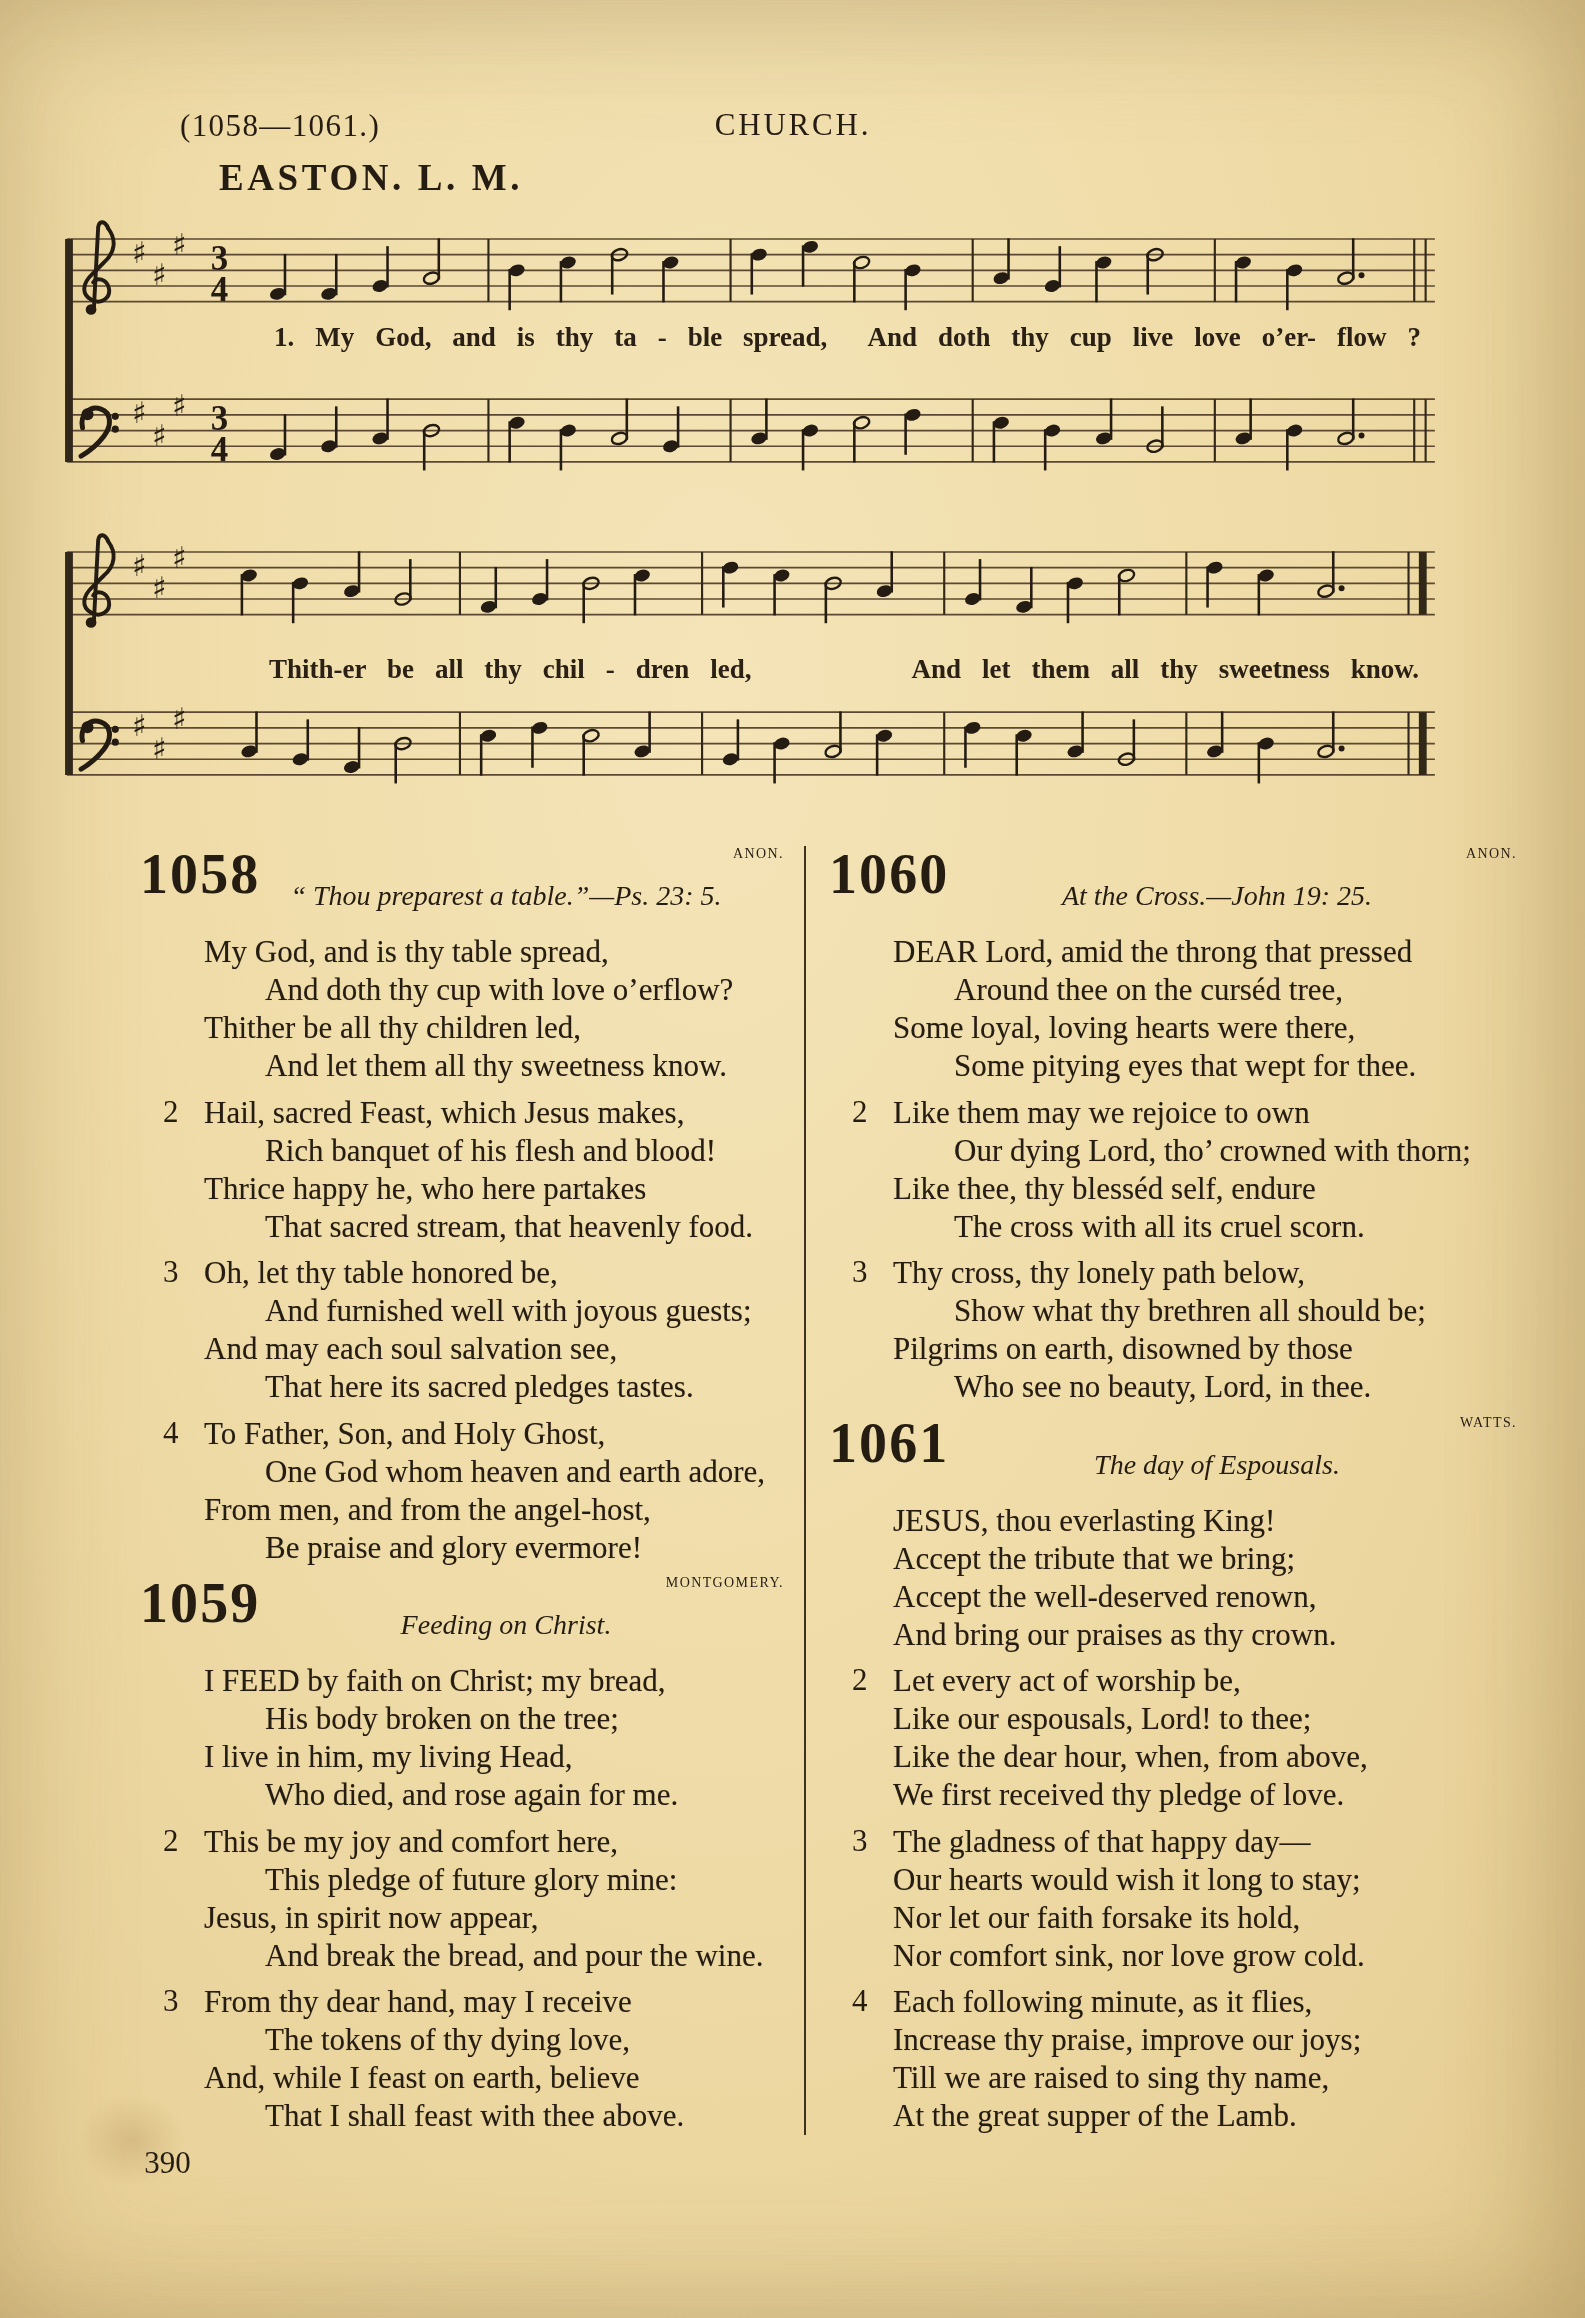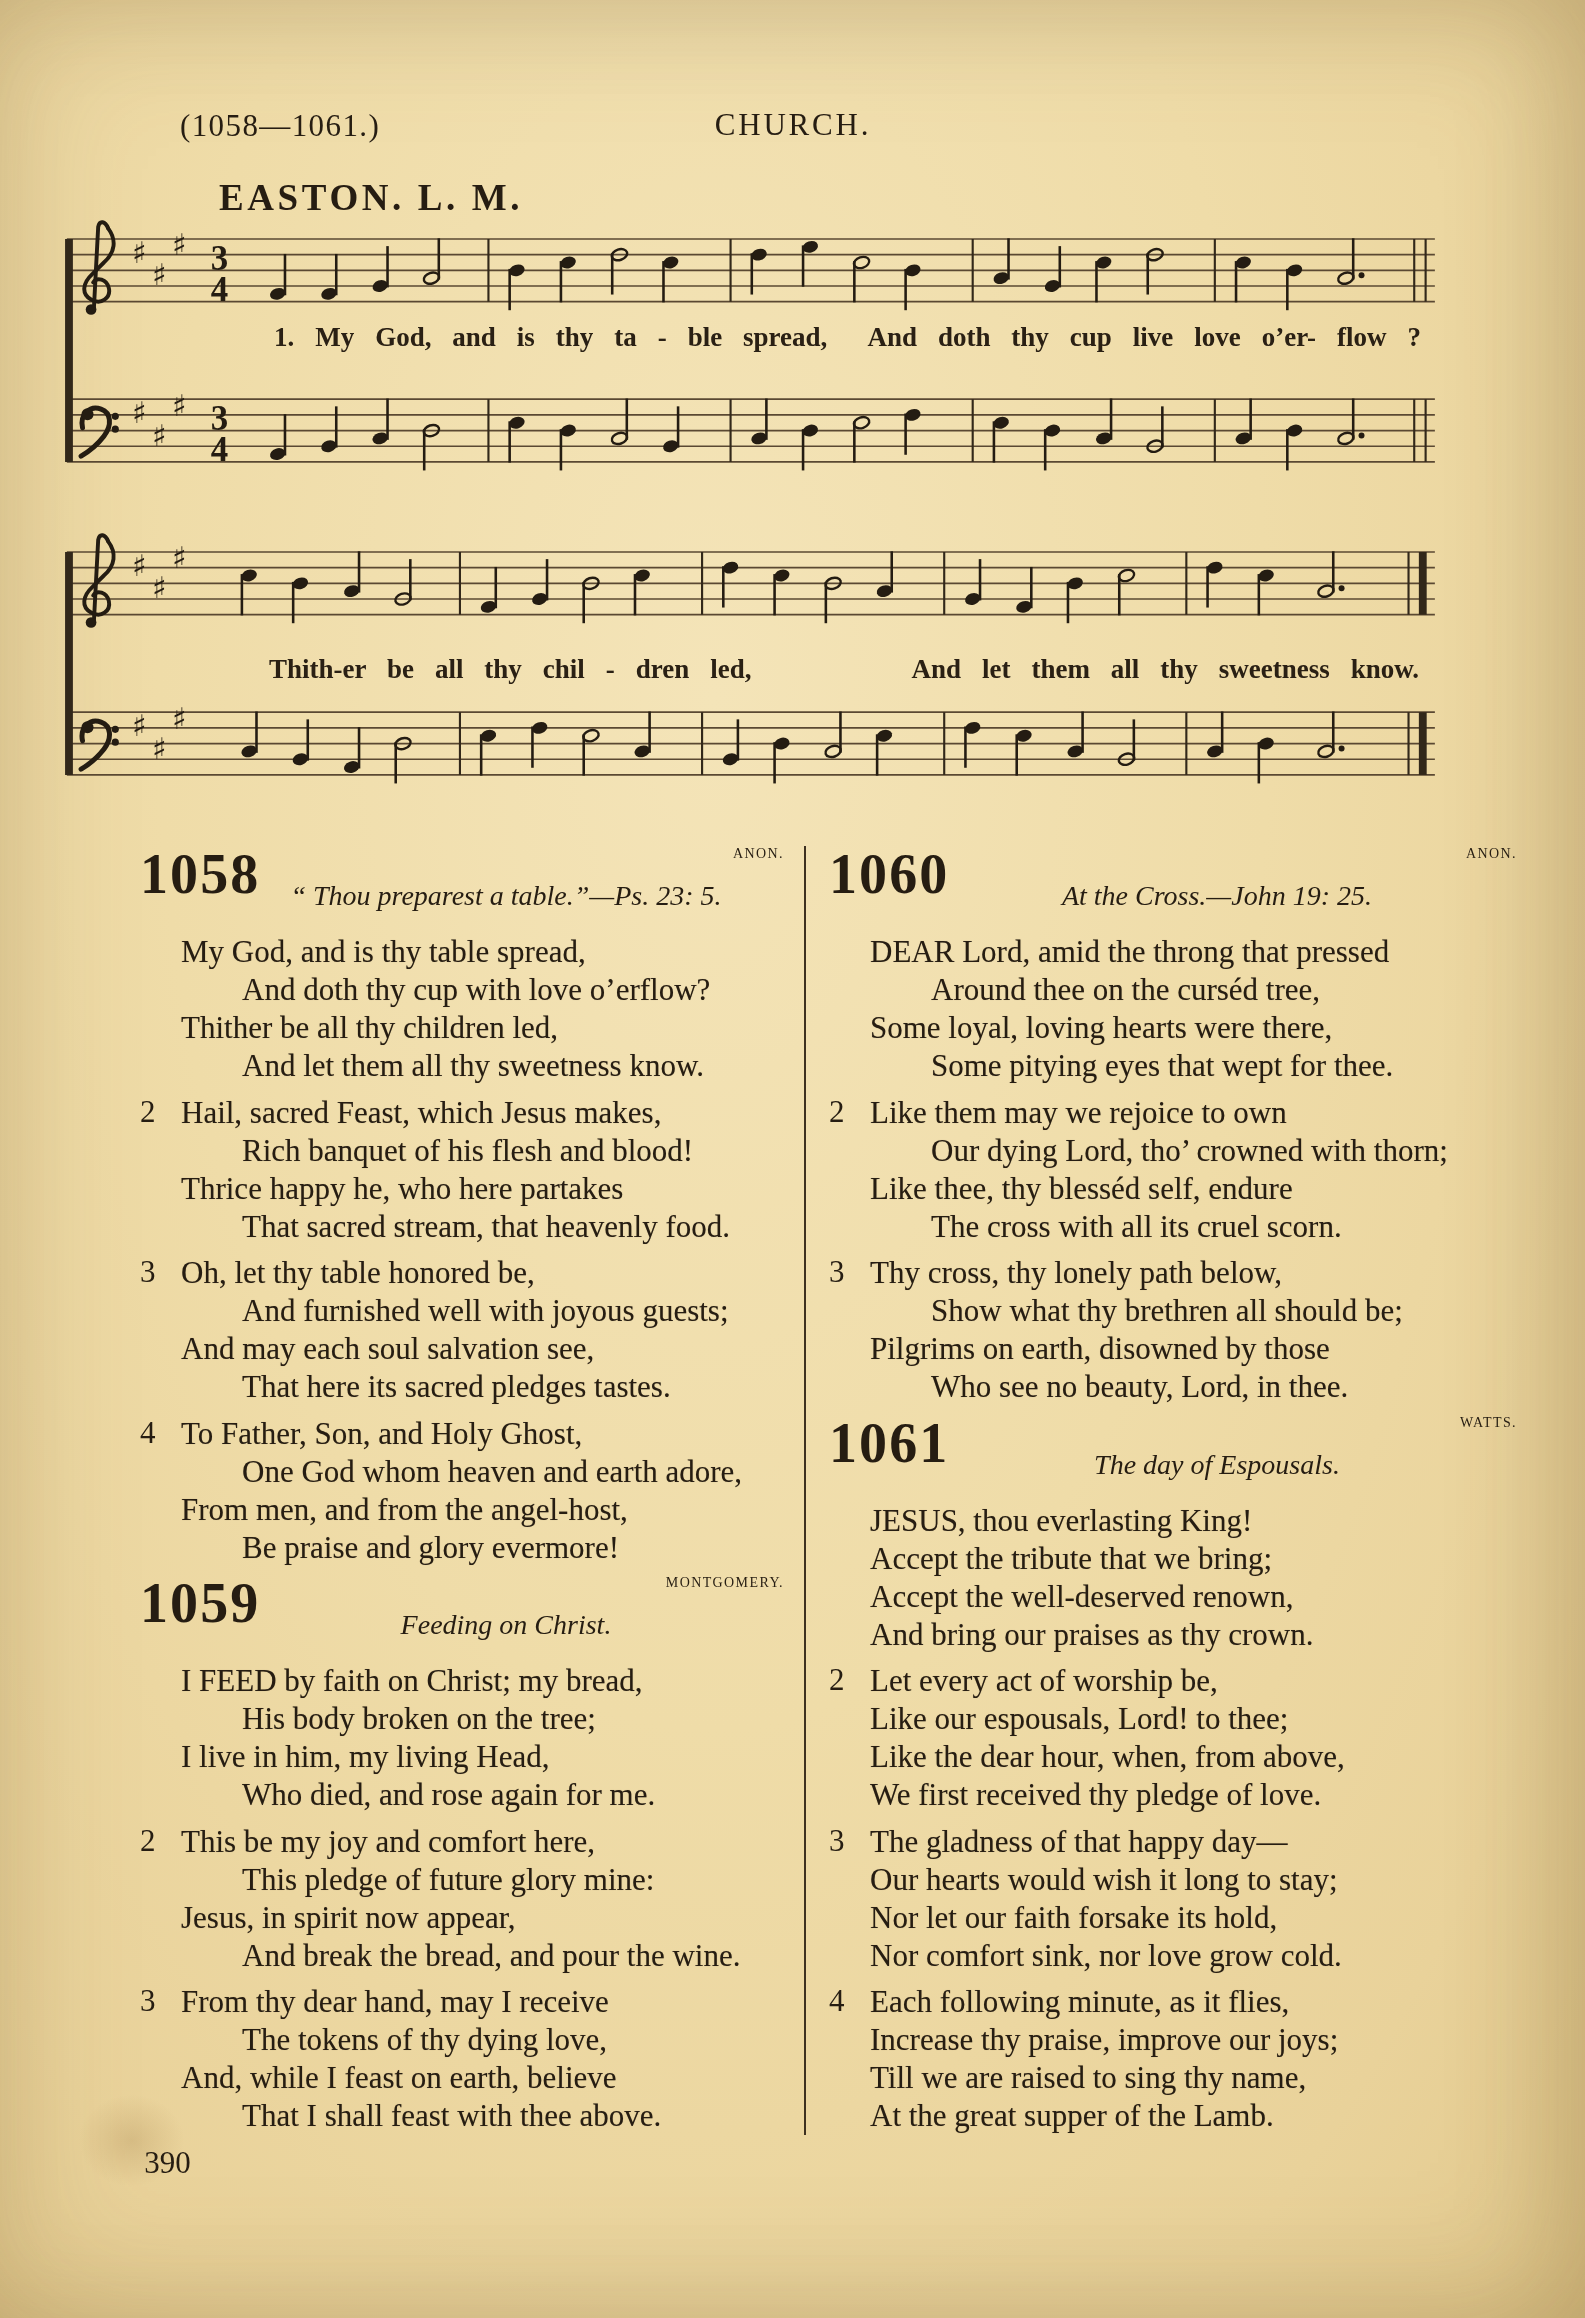--- a/index.html
+++ b/index.html
@@ -10,21 +10,21 @@
     box-shadow: inset 0 0 142px rgba(120,90,40,.22), inset -36px 0 100px rgba(120,90,40,.16);
     color:#261d12;
     font-family:"Liberation Serif", serif;
   }
   .blot{position:absolute;left:78px;top:2094px;width:107px;height:93px;border-radius:50%;
     background:radial-gradient(rgba(140,100,45,.20),transparent 70%);}
   
   .head-center{position:absolute;top:107px;left:0;width:100%;text-align:center;
     font-size:31px;letter-spacing:2.8px;}
   .head-left{position:absolute;top:108px;left:180px;font-size:31px;letter-spacing:1.4px;}
-  .tune-title{position:absolute;top:176px;left:219px;font-size:37px;font-weight:bold;letter-spacing:3.6px;}
+  .tune-title{position:absolute;top:156px;left:219px;font-size:37px;font-weight:bold;letter-spacing:3.6px;}
   
   .system{position:absolute;left:64px;width:1378px;height:285px;}
   #sys1{top:214px;} #sys2{top:527px;}
   .staffline{stroke:#5a4832;stroke-width:2.4;}
   .bar{stroke:#32281a;stroke-width:3;}
   .thickbar{stroke:#32281a;stroke-width:11;}
   .clef{stroke:#241c12;stroke-width:5.5;fill:none;stroke-linecap:round;}
   .inkfill{fill:#241c12;}
   .sharp{font-family:"DejaVu Sans",sans-serif;font-size:42px;fill:#241c12;}
   .timesig{font-family:"Liberation Serif",serif;font-size:49px;font-weight:bold;fill:#241c12;}
@@ -36,21 +36,21 @@
   
   .colrule{position:absolute;top:846px;left:804px;width:2.1px;height:1289px;background:#3e3120;}
   .col{position:absolute;top:846px;}
   .col-left{left:140px;width:654px;}
   .col-right{left:829px;width:698px;}
   .hymn-head{position:relative;min-height:80px;margin-bottom:7.1px;}
   .hymn-number{font-size:56px;font-weight:bold;line-height:1;letter-spacing:2.1px;}
   .hymn-author{position:absolute;top:0px;right:10px;font-size:14px;letter-spacing:1.4px;}
   .hymn-subtitle{position:absolute;left:78px;right:0;top:34px;text-align:center;
     font-style:italic;font-size:28px;white-space:nowrap;}
-  .stanza{position:relative;padding-left:41px;margin-bottom:8.5px;}
+  .stanza{position:relative;padding-left:41px;margin-bottom:8.5px;margin-left:23px;}
   .stanza-num{position:absolute;left:0;top:0;font-size:31px;}
   .line{font-size:31px;line-height:38px;white-space:nowrap;
     text-shadow:0 0 0.7px rgba(45,32,15,.35);}
   .stanza .line:nth-of-type(even){padding-left:61px;}
   .hymn-flush .stanza .line:nth-of-type(even){padding-left:0;}
   .page-number{margin-top:10px;font-size:31px;padding-left:4.3px;}
 </style>
 </head>
 <body>
 

